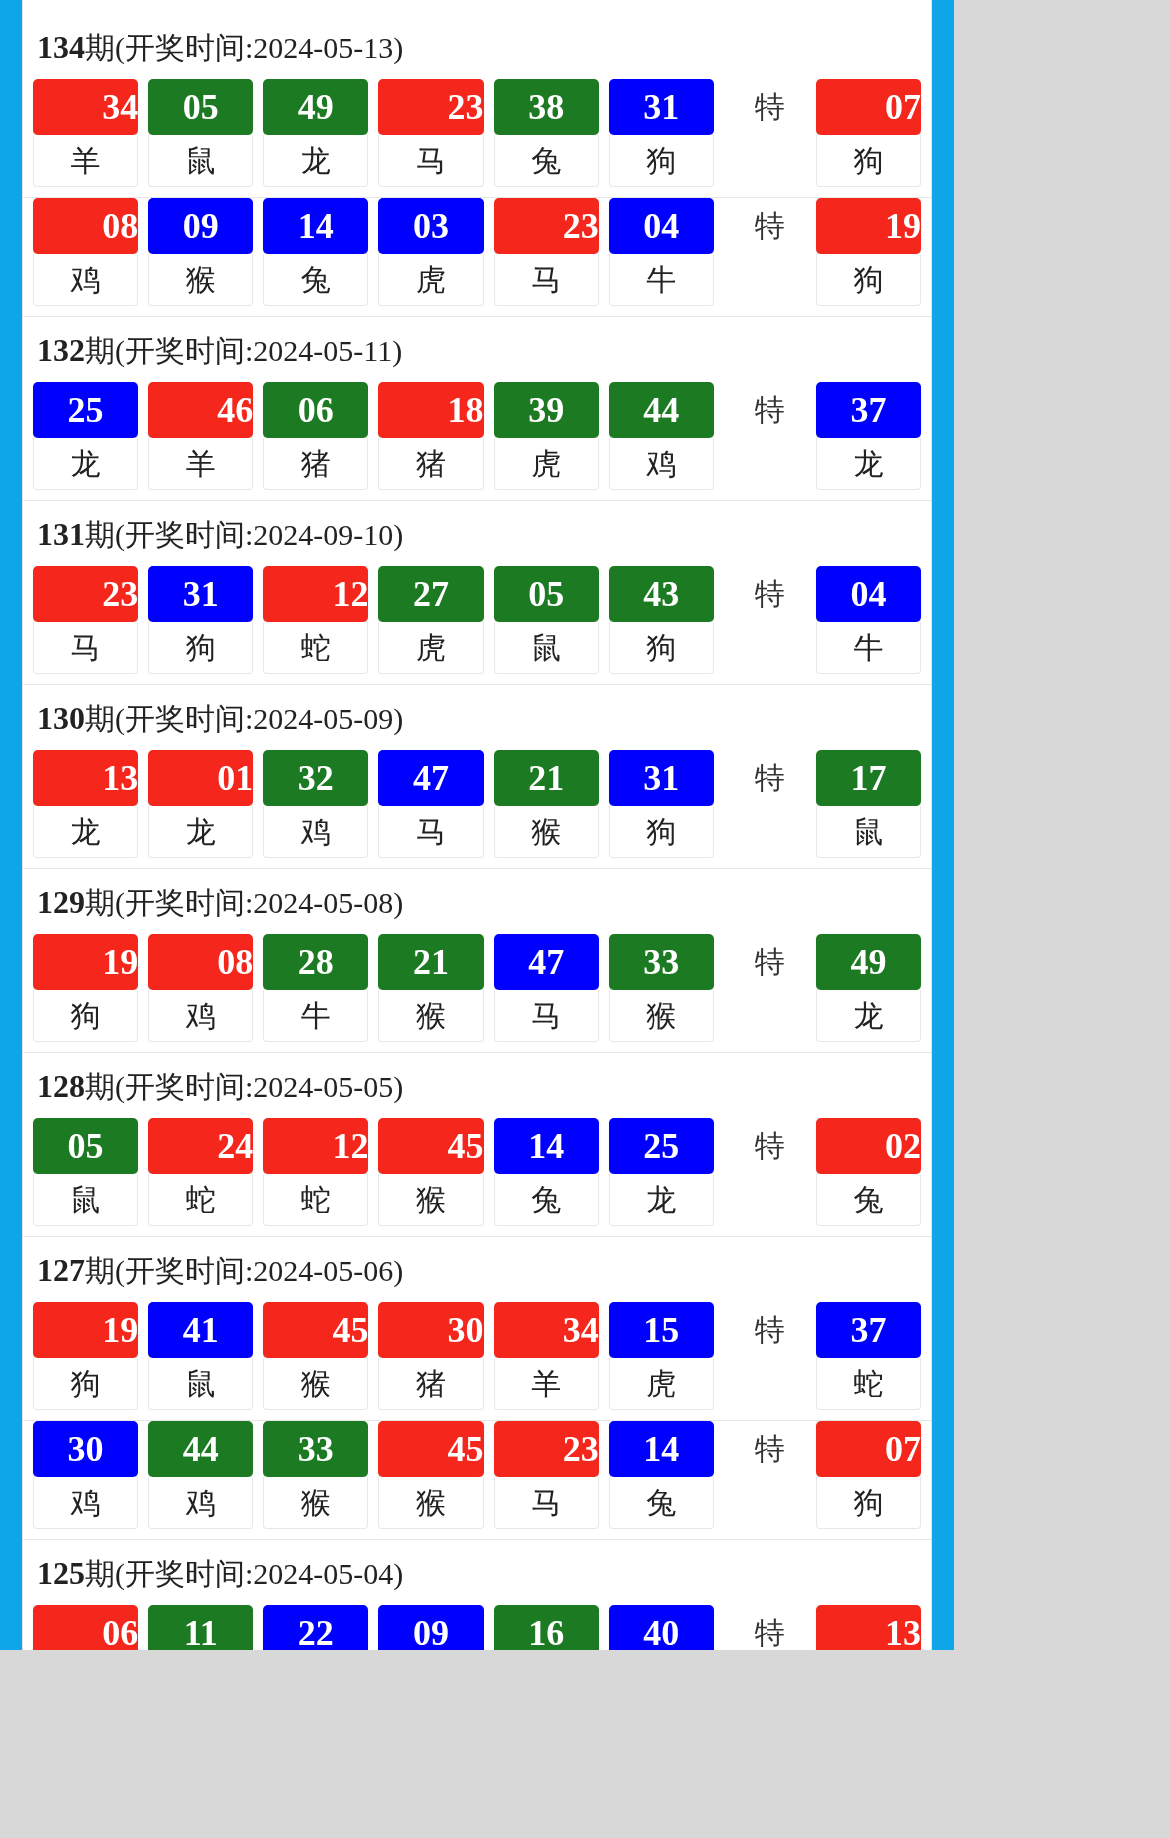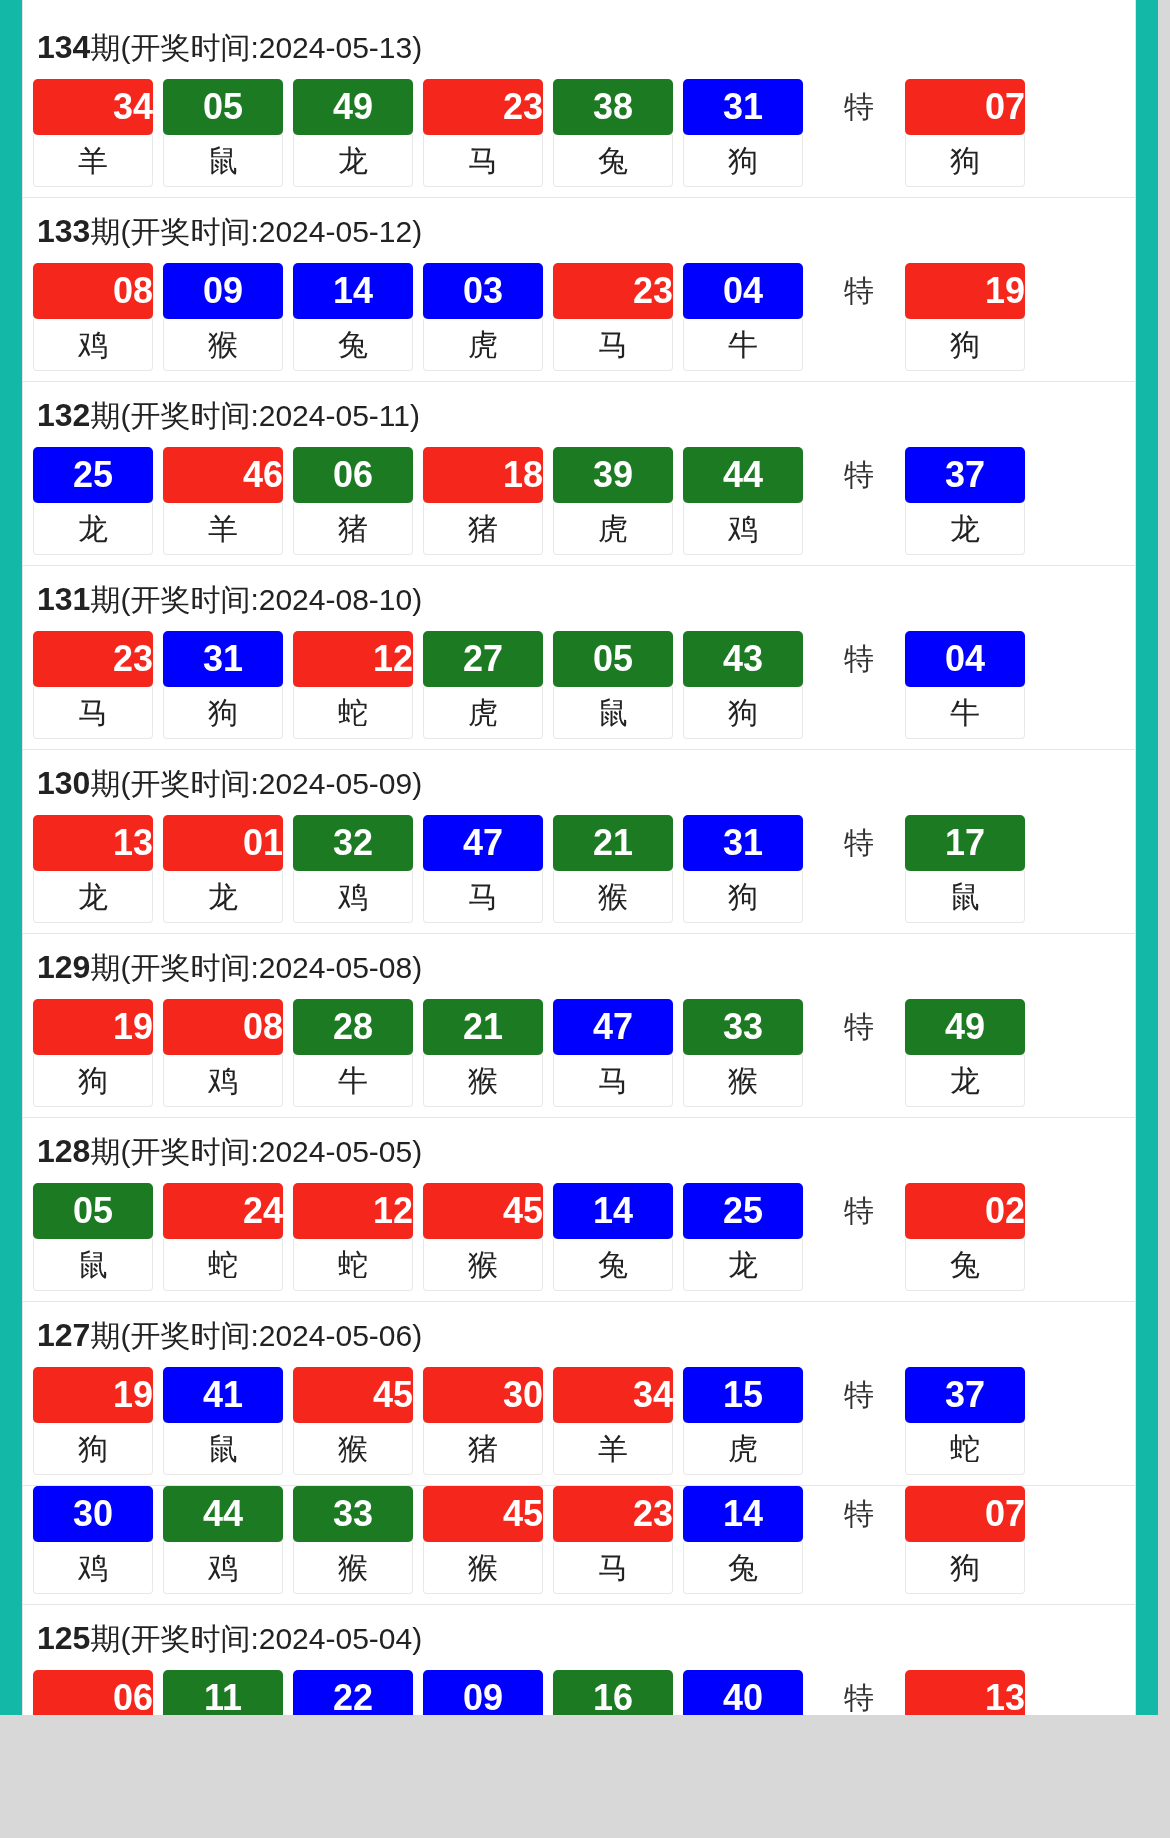--- a/index.html
+++ b/index.html
@@ -6,23 +6,24 @@
     margin: 0;
     padding: 0;
     background: #d8d8d8;
   }
   body {
     width: 1170px;
     font-family: "Liberation Sans", sans-serif;
     -webkit-font-smoothing: antialiased;
   }
   .page {
-    width: 1158px;
+    width: 954px;
     box-sizing: border-box;
-    background: #14b8a6;
+    background: #0ea5e9;
+    font-family: Liberation Serif, serif;
   }
   .topstrip {
     height: 14px;
     background: #ffffff;
     margin: 0 22px;
     border-left: 1px solid #e2e2e2;
     border-right: 1px solid #e2e2e2;
   }
   .sheet {
     margin: 0 22px;
@@ -128,21 +129,20 @@
             <div class="zodiac">狗</div>
           </div>
           <div class="special-label">特</div>
           <div class="ball">
             <div class="num c-red">07</div>
             <div class="zodiac">狗</div>
           </div>
         </div>
       </div>
       <div class="draw">
-        <div class="draw-head"><span class="issue">133</span><span>期(开奖时间:</span><span>2024-05-12</span><span>)</span></div>
         <div class="row">
           <div class="ball">
             <div class="num c-red">08</div>
             <div class="zodiac">鸡</div>
           </div>
           <div class="ball">
             <div class="num c-blue">09</div>
             <div class="zodiac">猴</div>
           </div>
           <div class="ball">
@@ -196,21 +196,21 @@
             <div class="zodiac">鸡</div>
           </div>
           <div class="special-label">特</div>
           <div class="ball">
             <div class="num c-blue">37</div>
             <div class="zodiac">龙</div>
           </div>
         </div>
       </div>
       <div class="draw">
-        <div class="draw-head"><span class="issue">131</span><span>期(开奖时间:</span><span>2024-08-10</span><span>)</span></div>
+        <div class="draw-head"><span class="issue">131</span><span>期(开奖时间:</span><span>2024-09-10</span><span>)</span></div>
         <div class="row">
           <div class="ball">
             <div class="num c-red">23</div>
             <div class="zodiac">马</div>
           </div>
           <div class="ball">
             <div class="num c-blue">31</div>
             <div class="zodiac">狗</div>
           </div>
           <div class="ball">

